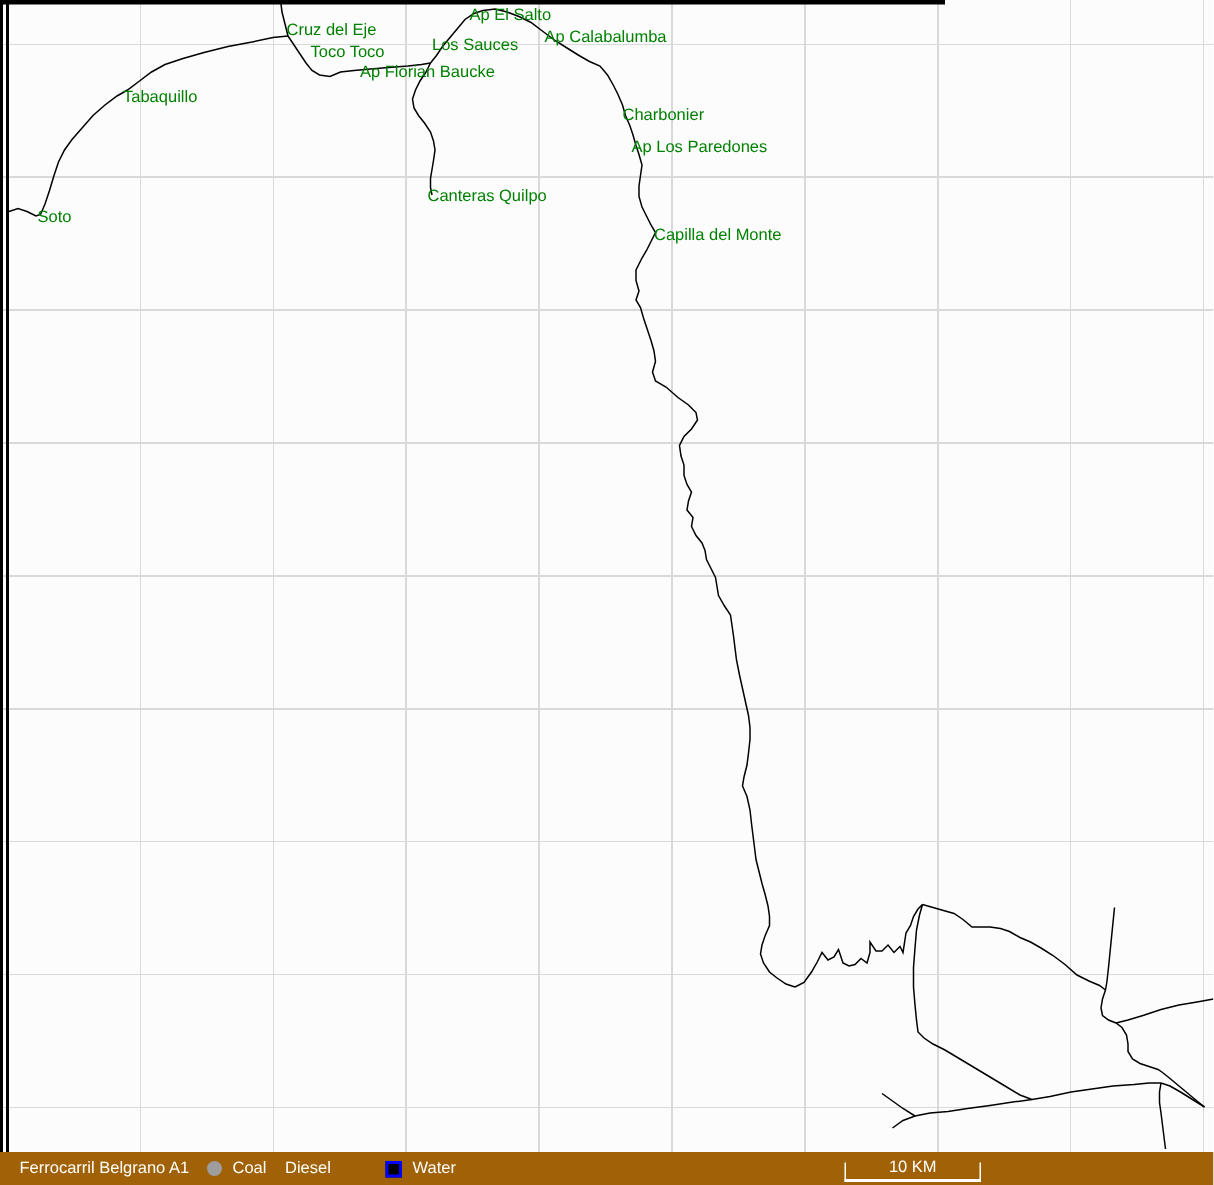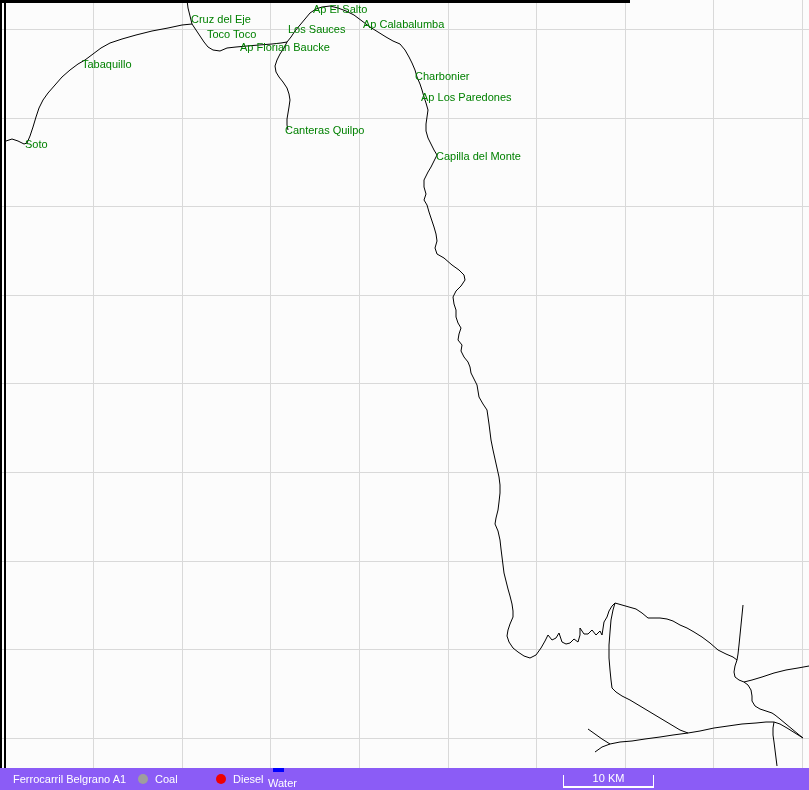--- a/index.html
+++ b/index.html
@@ -39,39 +39,39 @@
   .border-left-inner {
     position: absolute;
     left: 4px; top: 0;
     width: 2px; height: 768px;
     background: #000;
   }
   .status-bar {
     position: absolute;
     left: 0; top: 768px;
     width: 809px; height: 22px;
-    background: #8b5cf6;
+    background: #a16207;
     color: #fff;
     font-size: 11px;
   }
   .route-name {
     position: absolute;
     left: 13px; top: 0;
     line-height: 22px;
     white-space: nowrap;
   }
   .legend-item {
     position: absolute;
     top: 0; height: 22px;
     display: flex;
     align-items: center;
   }
   .legend-coal   { left: 138px; }
-  .legend-diesel { left: 216px; }
-  .legend-water  { left: 268px; flex-direction: column; }
+  .legend-diesel { left: 190px; flex-direction: column; }
+  .legend-water  { left: 257px; }
   .legend-icon { display: inline-block; margin-right: 7px; }
   .legend-icon.circle {
     width: 10px; height: 10px;
     border-radius: 50%;
   }
   .legend-icon.square-outline {
     width: 7px; height: 7px;
     border: 2px solid;
     background: #000;
   }

